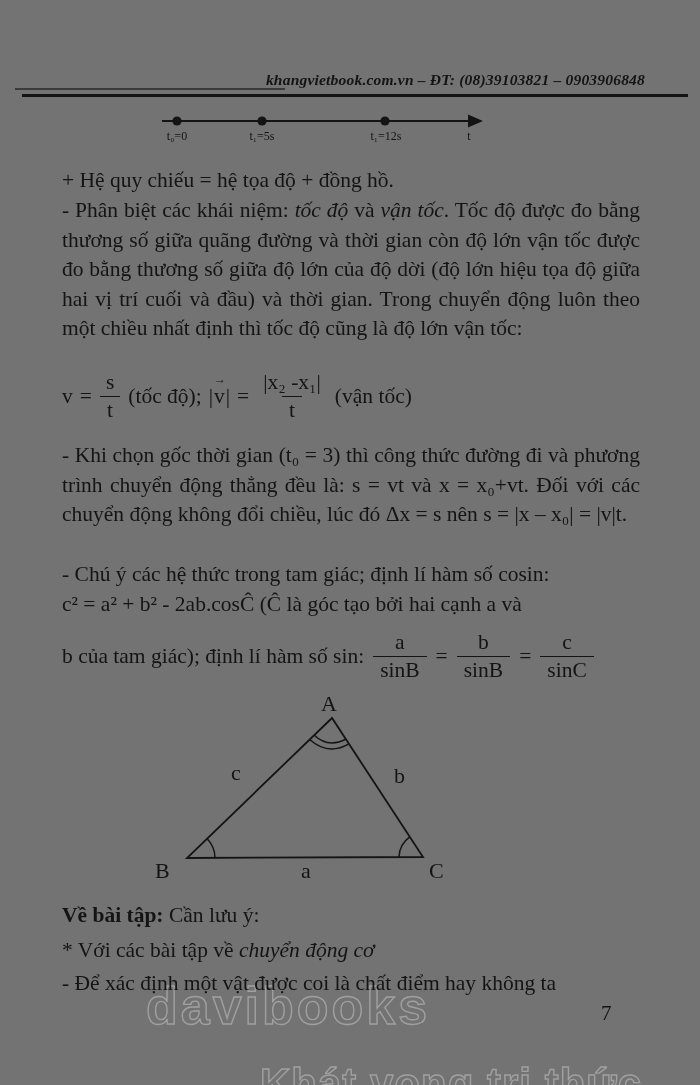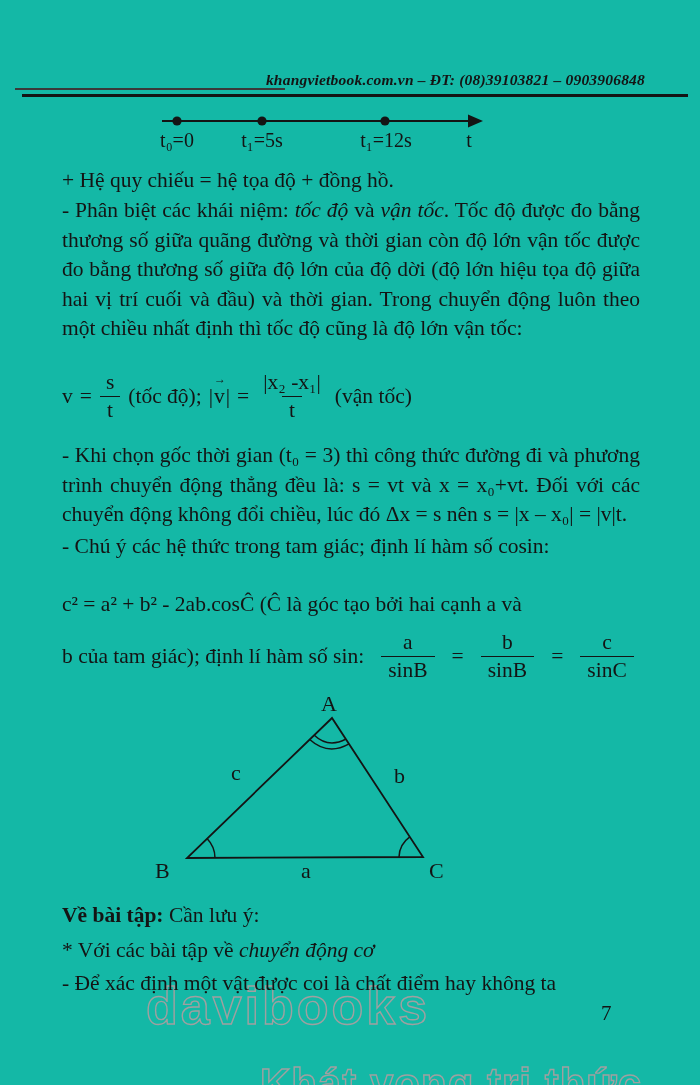--- a/index.html
+++ b/index.html
@@ -1,35 +1,35 @@
 <!DOCTYPE html>
 <html><head>
 <meta charset="utf-8">
 <style>
   html,body{margin:0;padding:0;background:#e8e8e8;}
   .page{
     position:relative;
     width:700px;height:1085px;
-    background:#14b8a6;
+    background:#737373;
     font-family:"Liberation Serif","DejaVu Serif",serif;
     color:#141414;
     overflow:hidden;
   }
   
   .header-text{
     position:absolute;top:71px;right:55px;
     font-size:15.5px;font-weight:bold;font-style:italic;
     letter-spacing:.2px;
   }
   .rule-thin{position:absolute;top:88px;left:15px;width:270px;height:1.5px;background:#3a3a3a;}
   .rule-main{position:absolute;top:94px;left:22px;width:666px;height:2.5px;background:#141414;}
   
   .timeline-svg{position:absolute;left:140px;top:102px;}
   .tl-label{
-    position:absolute;top:129px;font-size:20px;text-align:center;
+    position:absolute;top:129px;font-size:12px;text-align:center;
   }
   .tl0{left:150px;width:54px;}
   .tl1{left:234px;width:56px;}
   .tl2{left:350px;width:72px;}
   .tl3{left:458px;width:22px;}
   
   .txt{
     position:absolute;left:62px;width:578px;
     font-size:21.5px;line-height:29.5px;z-index:2;
   }
@@ -113,29 +113,29 @@
       <span class="num">|x₂ -x₁|</span>
       <span class="den">t</span>
     </span>
     <span>(vận tốc)</span>
   </div>
 
   <div class="txt just" style="top:441px;">
     <span>- Khi chọn gốc thời gian (t₀ = 3) thì công thức đường đi và phương trình chuyển động thẳng đều là: s = vt và x = x₀+vt. Đối với các chuyển động không đổi chiều, lúc đó Δx = s nên s = |x – x₀| = |v|t.</span>
   </div>
 
-  <div class="txt just" style="top:532px;">
+  <div class="txt just" style="top:560px;">
     <span>- Chú ý các hệ thức trong tam giác; định lí hàm số cosin:</span>
   </div>
 
   <div class="txt" style="top:590px;">
     <span>c² = a² + b² - 2ab.cosĈ  (Ĉ là góc tạo bởi hai cạnh a và</span>
   </div>
 
-  <div class="formula-row" style="top:630px;gap:17px;">
+  <div class="formula-row" style="top:630px;gap:9px;">
     <span>b của tam giác); định lí hàm số sin:</span>
     <span class="frac">
       <span class="num">a</span>
       <span class="den">sinB</span>
     </span>
     <span>=</span>
     <span class="frac">
       <span class="num">b</span>
       <span class="den">sinB</span>
     </span>

